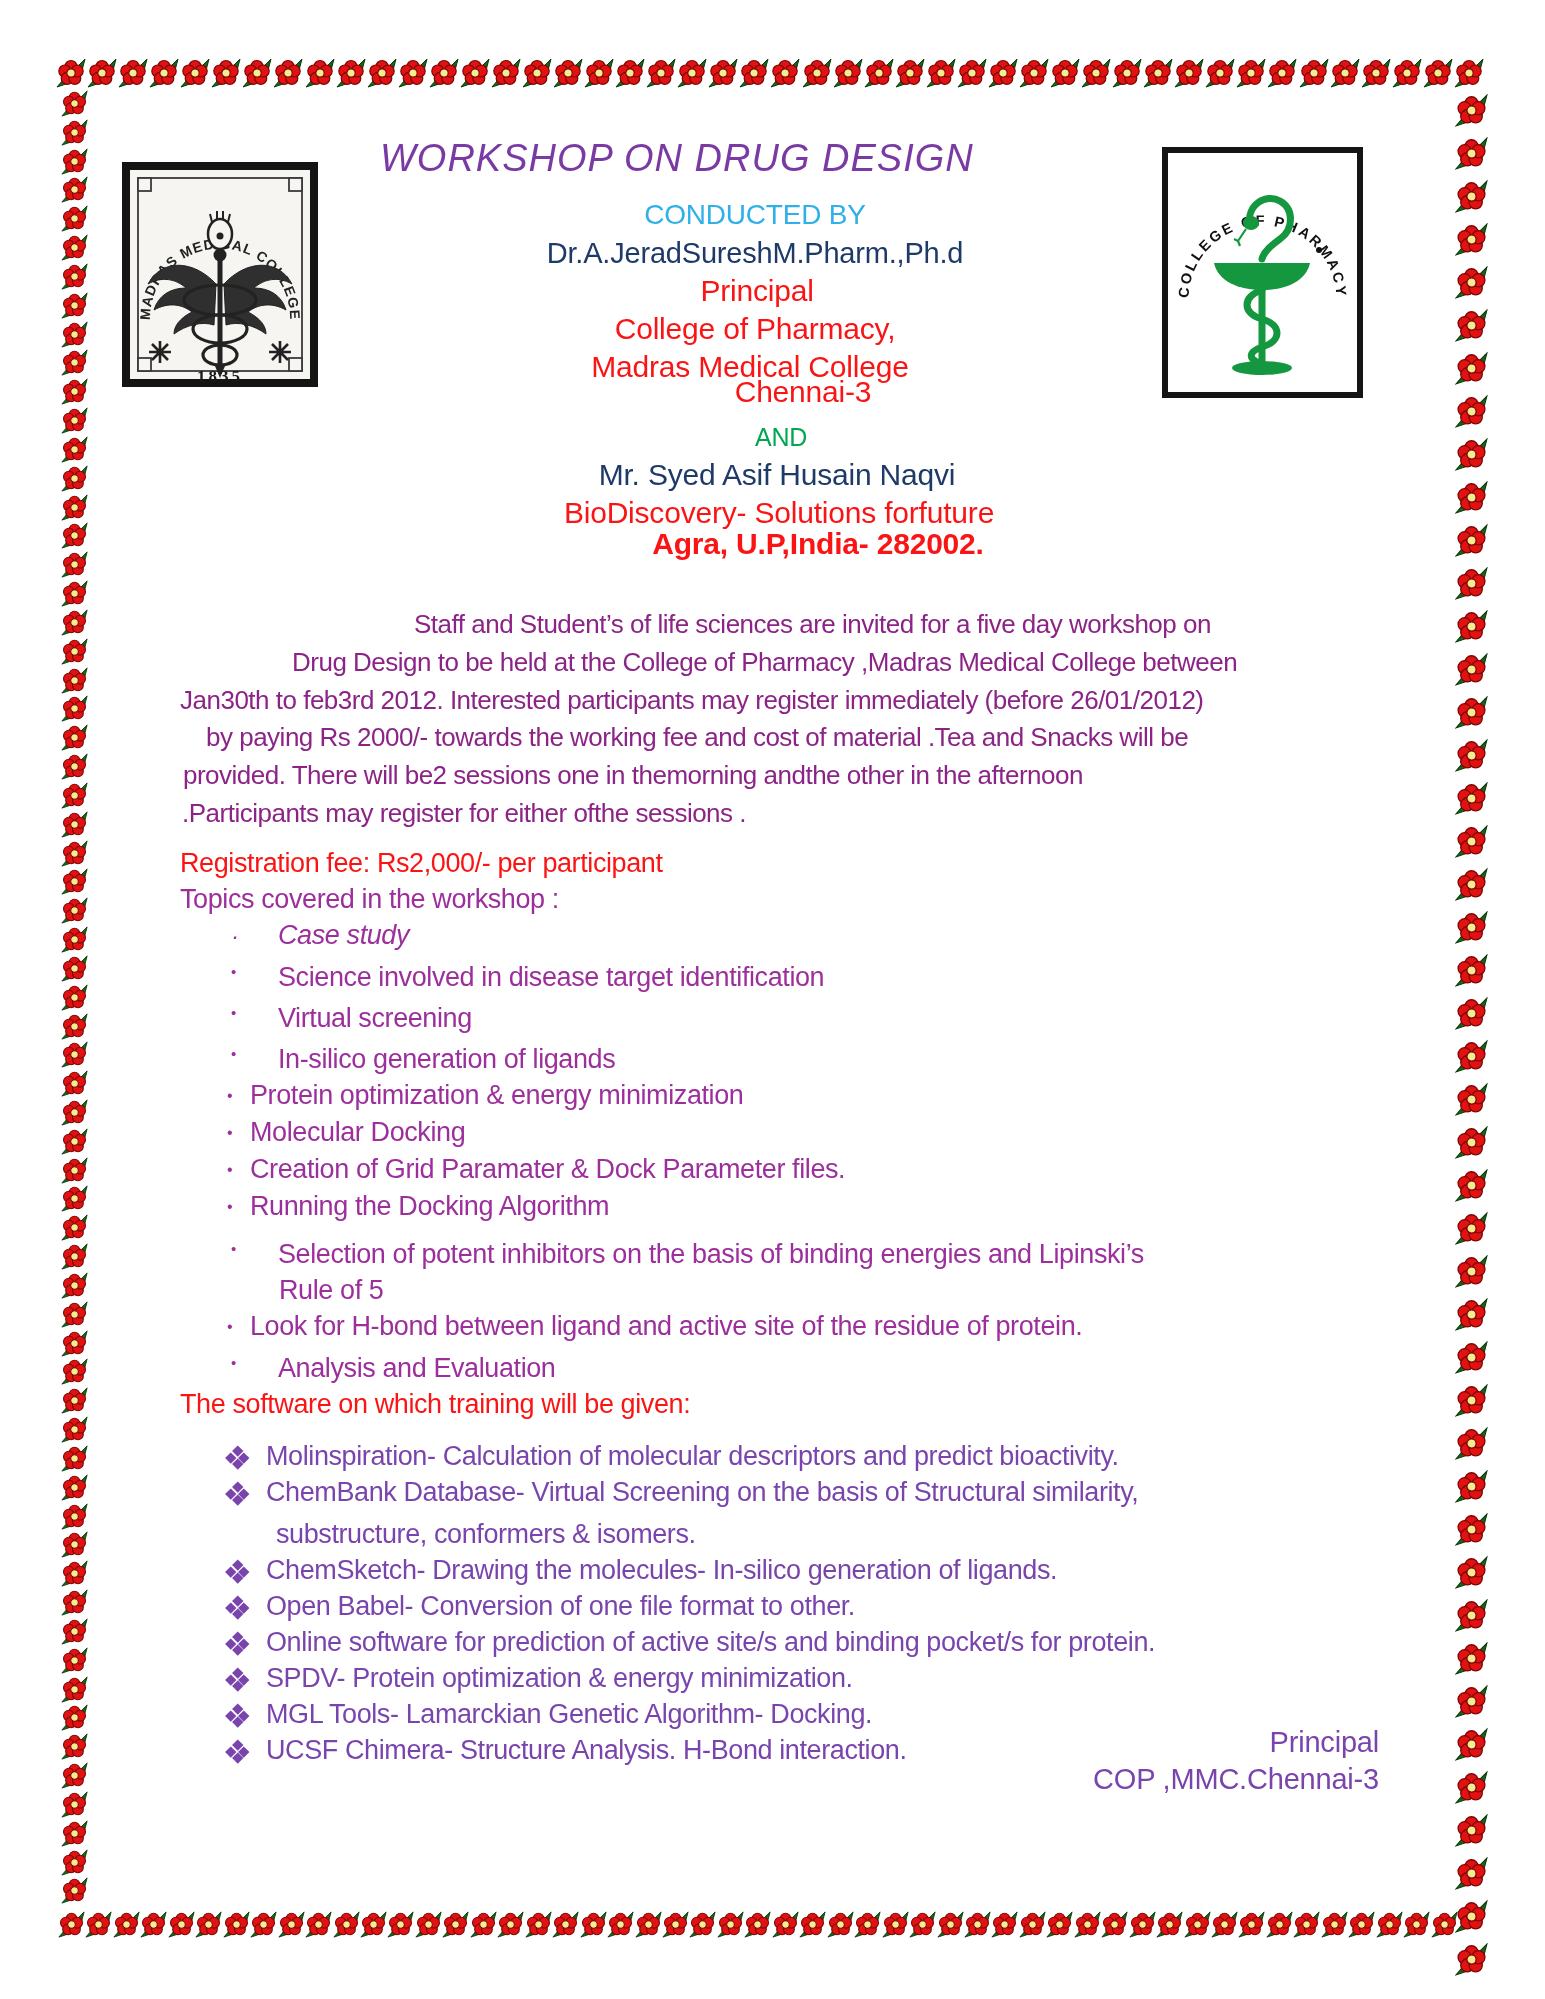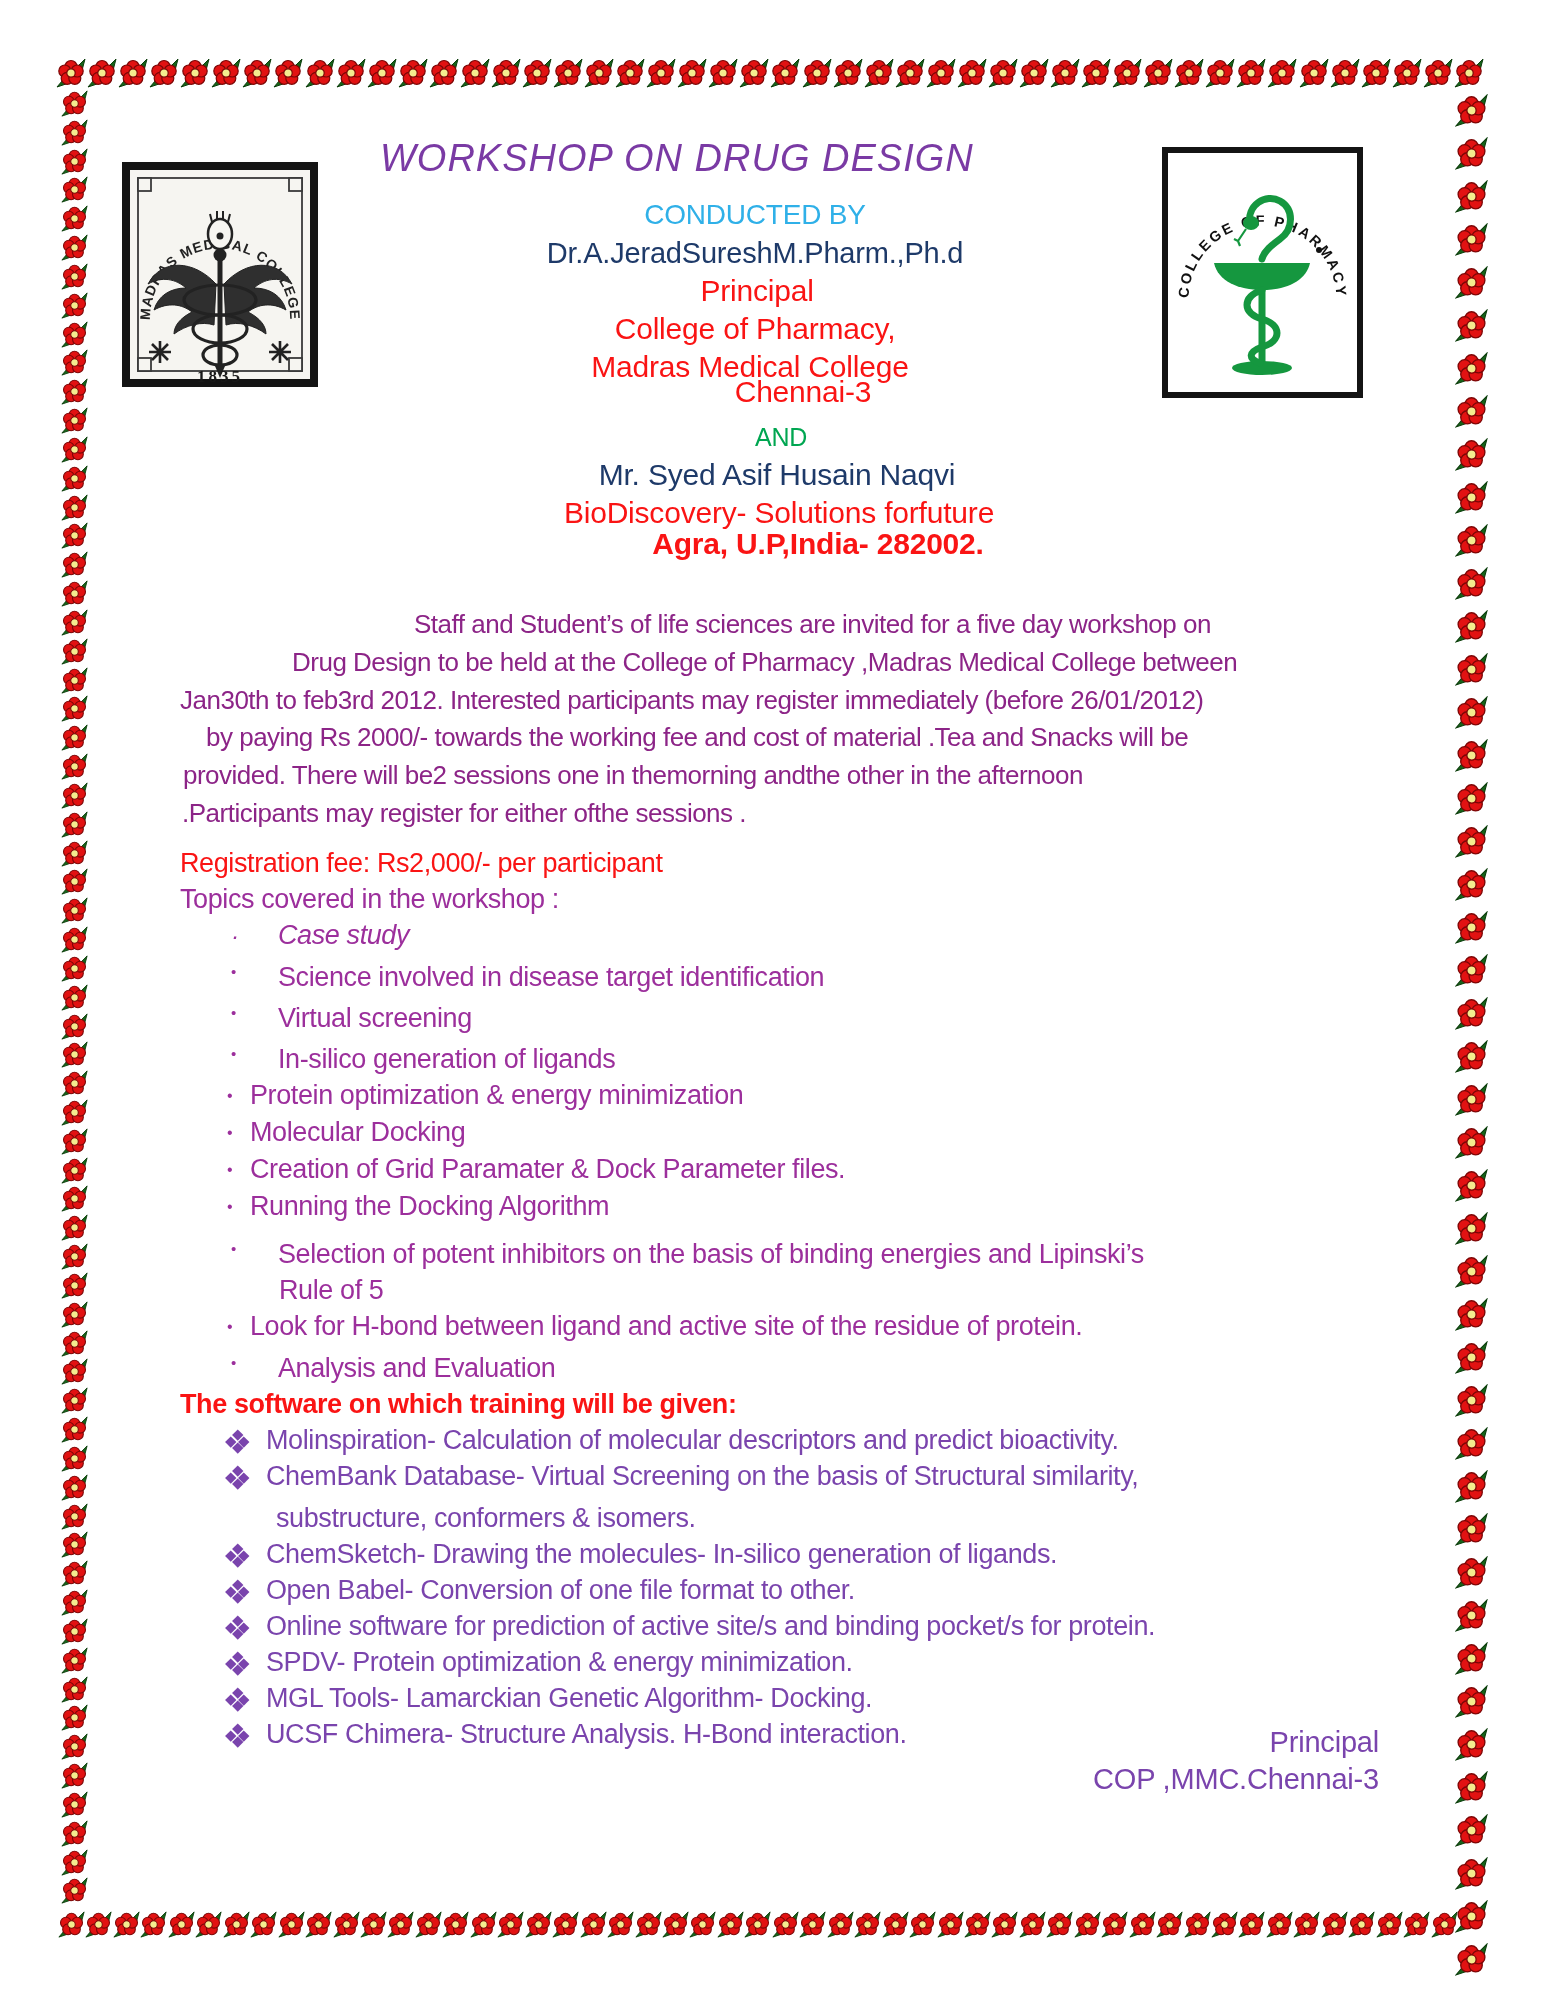--- a/index.html
+++ b/index.html
@@ -2631,22 +2631,22 @@
       <div class="lrow c-magenta" style="padding-left: 51px;"><span class="b-sup">•</span><span>Virtual screening</span></div>
       <div class="lrow c-magenta" style="padding-left: 51px;"><span class="b-sup">•</span><span>In-silico generation of ligands</span></div>
       <div class="lrow c-magenta" style="padding-left: 47px;"><span class="b-dot">•</span><span>Protein optimization &amp; energy minimization</span></div>
       <div class="lrow c-magenta" style="padding-left: 47px;"><span class="b-dot">•</span><span>Molecular Docking</span></div>
       <div class="lrow c-magenta" style="padding-left: 47px;"><span class="b-dot">•</span><span>Creation of Grid Paramater &amp; Dock Parameter files.</span></div>
       <div class="lrow c-magenta" style="padding-left: 47px;"><span class="b-dot">•</span><span>Running the Docking Algorithm</span></div>
       <div class="lrow c-magenta" style="padding-left: 51px; margin-top: 6px;"><span class="b-sup">•</span><span>Selection of potent inhibitors on the basis of binding energies and Lipinski’s</span></div>
       <div class="lrow c-magenta" style="padding-left: 99px;"><span>Rule of 5</span></div>
       <div class="lrow c-magenta" style="padding-left: 47px;"><span class="b-dot">•</span><span>Look for H-bond between ligand and active site of the residue of protein.</span></div>
       <div class="lrow c-magenta" style="padding-left: 51px;"><span class="b-sup">•</span><span>Analysis and Evaluation</span></div>
-      <div class="lrow c-red" style="padding-left: 0px; font-weight: bold;"><span>The software on which training will be given:</span></div>
-      <div class="lrow c-violet" style="padding-left: 47px;"><span class="b-diam"><i></i><i></i><i></i><i></i></span><span>Molinspiration- Calculation of molecular descriptors and predict bioactivity.</span></div>
+      <div class="lrow c-red" style="padding-left: 0px;"><span>The software on which training will be given:</span></div>
+      <div class="lrow c-violet" style="padding-left: 47px; margin-top: 16px;"><span class="b-diam"><i></i><i></i><i></i><i></i></span><span>Molinspiration- Calculation of molecular descriptors and predict bioactivity.</span></div>
       <div class="lrow c-violet" style="padding-left: 47px;"><span class="b-diam"><i></i><i></i><i></i><i></i></span><span>ChemBank Database- Virtual Screening on the basis of Structural similarity,</span></div>
       <div class="lrow c-violet" style="padding-left: 96px; margin-top: 6px;"><span>substructure, conformers &amp; isomers.</span></div>
       <div class="lrow c-violet" style="padding-left: 47px;"><span class="b-diam"><i></i><i></i><i></i><i></i></span><span>ChemSketch- Drawing the molecules- In-silico generation of ligands.</span></div>
       <div class="lrow c-violet" style="padding-left: 47px;"><span class="b-diam"><i></i><i></i><i></i><i></i></span><span>Open Babel- Conversion of one file format to other.</span></div>
       <div class="lrow c-violet" style="padding-left: 47px;"><span class="b-diam"><i></i><i></i><i></i><i></i></span><span>Online software for prediction of active site/s and binding pocket/s for protein.</span></div>
       <div class="lrow c-violet" style="padding-left: 47px;"><span class="b-diam"><i></i><i></i><i></i><i></i></span><span>SPDV- Protein optimization &amp; energy minimization.</span></div>
       <div class="lrow c-violet" style="padding-left: 47px;"><span class="b-diam"><i></i><i></i><i></i><i></i></span><span>MGL Tools- Lamarckian Genetic Algorithm- Docking.</span></div>
       <div class="lrow c-violet" style="padding-left: 47px;"><span class="b-diam"><i></i><i></i><i></i><i></i></span><span>UCSF Chimera- Structure Analysis. H-Bond interaction.</span></div>
     </div>
 

